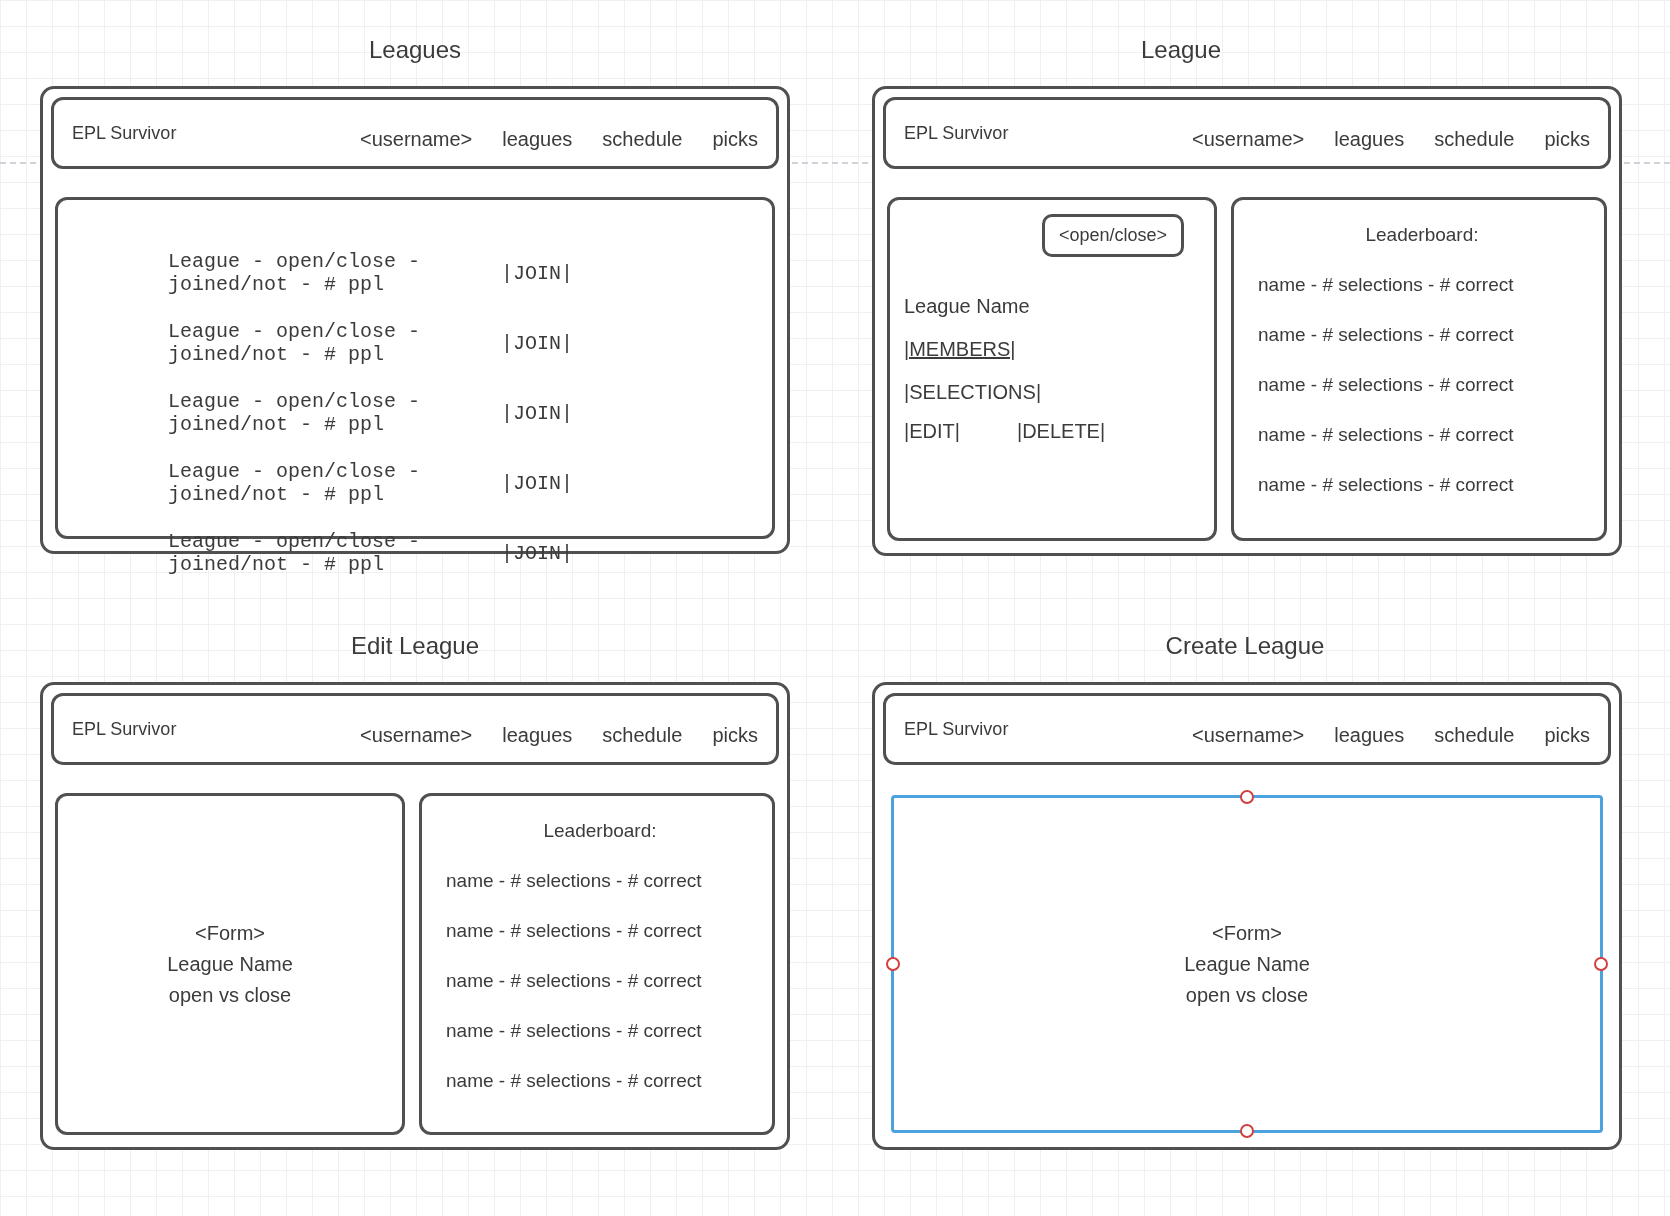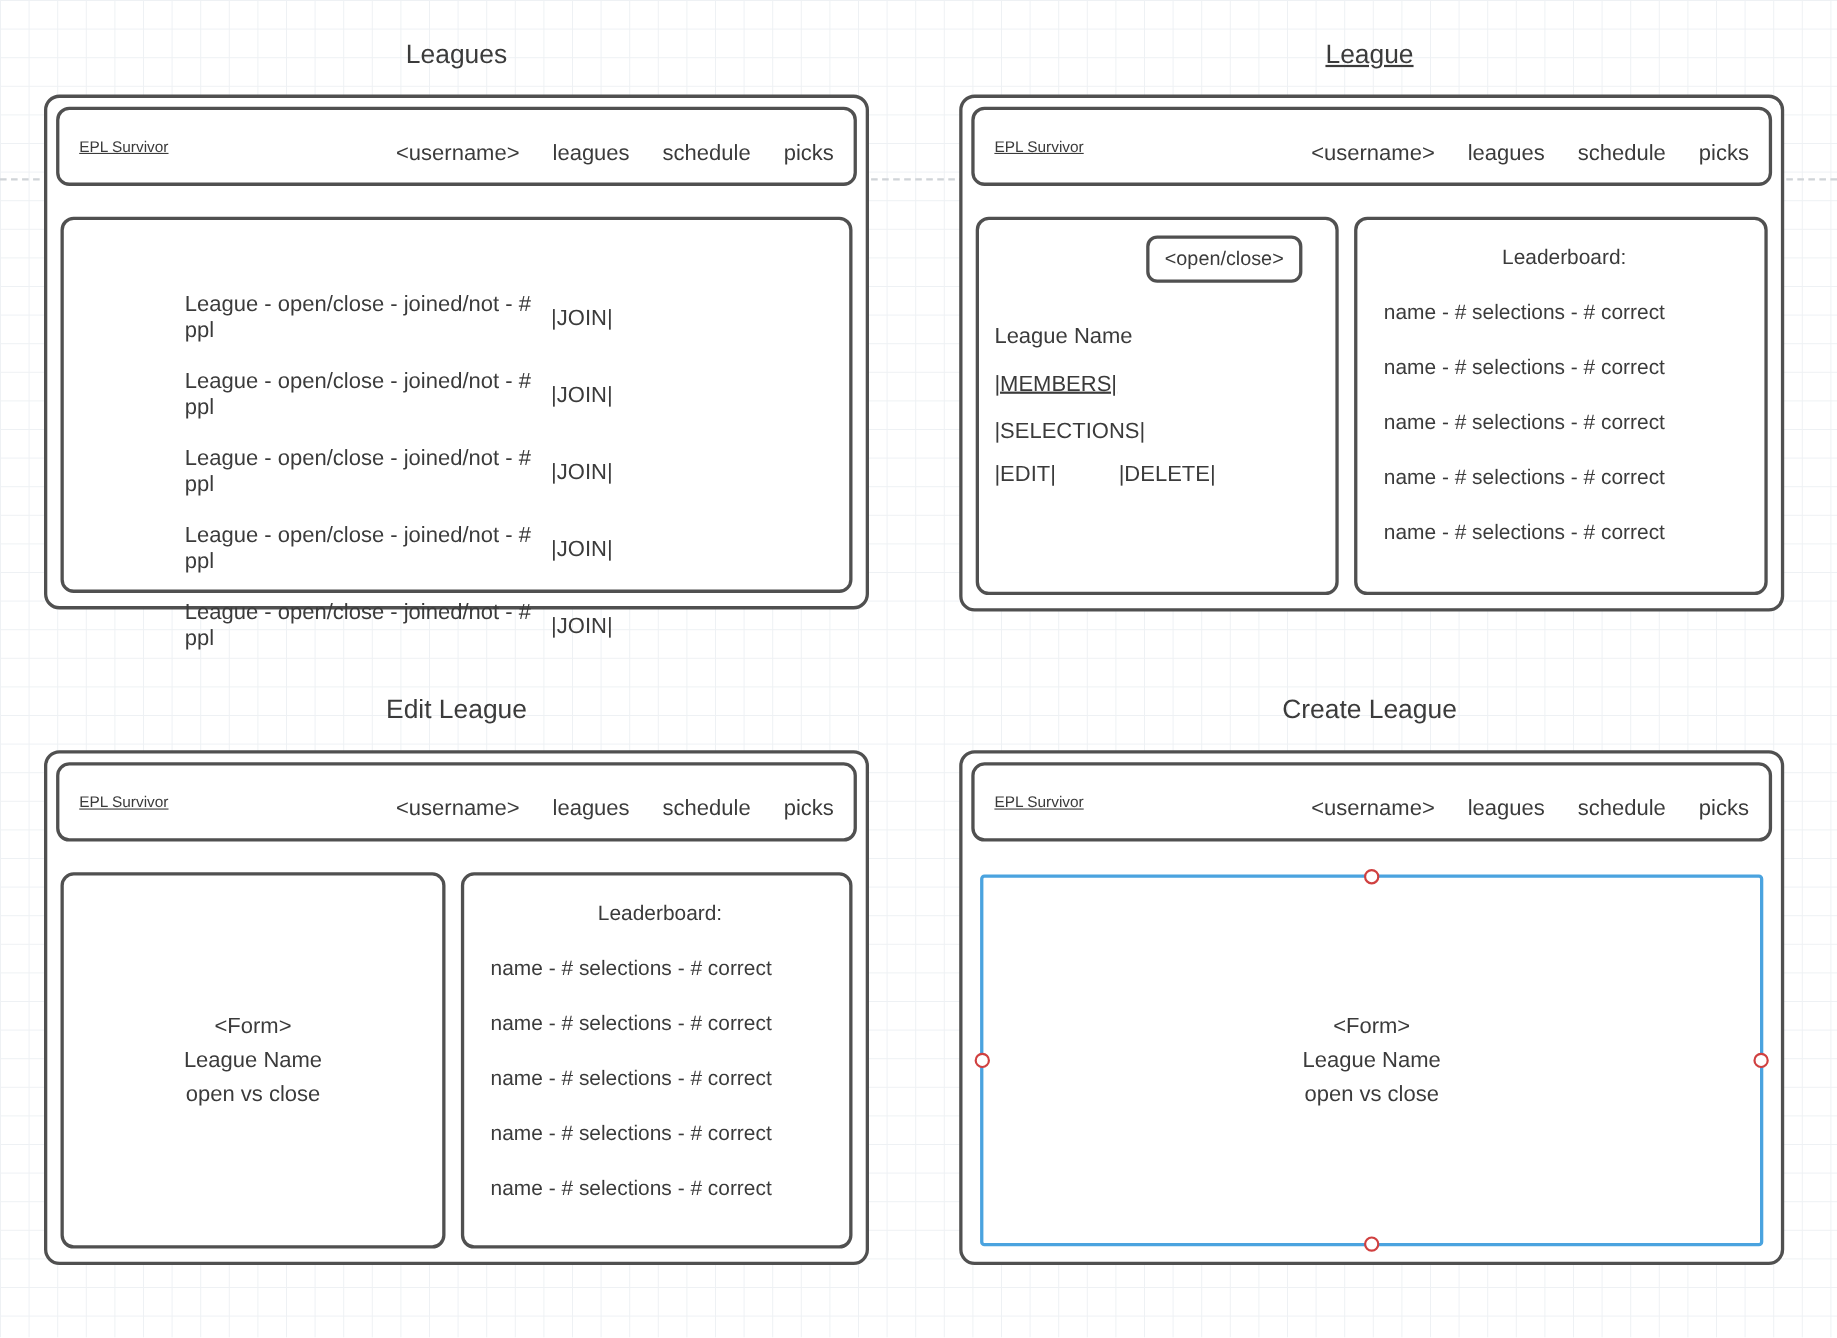--- a/index.html
+++ b/index.html
@@ -51,38 +51,38 @@
     border: 3px solid #505050;
     border-radius: 12px;
     display: flex;
     align-items: center;
     padding: 0 18px;
     gap: 12px;
     font-size: 20px;
     background:#fff;
   }
   .header .brand {
-    font-size: 14px;
+    font-size: 18px;
     flex: 0 0 auto;
     margin-right: auto;
-    text-decoration: underline;
   }
   .header .navitem {
     margin-left: 18px;
     white-space: nowrap;
     margin-top: 12px;
   }
   .body-box {
     position: absolute;
     border: 3px solid #505050;
     border-radius: 12px;
     background:#fff;
   }
   .league-list {
-    padding: 66px 50px 30px 110px;
+    padding: 50px 50px 30px 110px;
+    font-family: Liberation Mono, monospace;
   }
   .league-row {
     display:flex; align-items:center;
     margin-bottom: 24px;
     font-size:20px;
   }
   .league-row .label { width: 330px; }
   .league-row .join { margin-left: 3px; }
   .center-col {
     display:flex; flex-direction:column; align-items:flex-start;
@@ -170,21 +170,21 @@
             <span class="join">|JOIN|</span>
           </div>
           <div class="league-row">
             <span class="label">League - open/close - joined/not - # ppl</span>
             <span class="join">|JOIN|</span>
           </div>
         </div>
     </div>
   </div>
 
-  <div class="panel-title" style="left:1245px; top:36px;text-decoration:underline;">League</div>
+  <div class="panel-title" style="left:1181px; top:36px;">League</div>
 
   <div class="frame" style="left:872px; top:86px; width:750px; height:470px;">
     <div class="header">
       <span class="brand">EPL Survivor</span>
       <span class="navitem">&lt;username&gt;</span>
       <span class="navitem">leagues</span>
       <span class="navitem">schedule</span>
       <span class="navitem">picks</span>
     </div>
 

